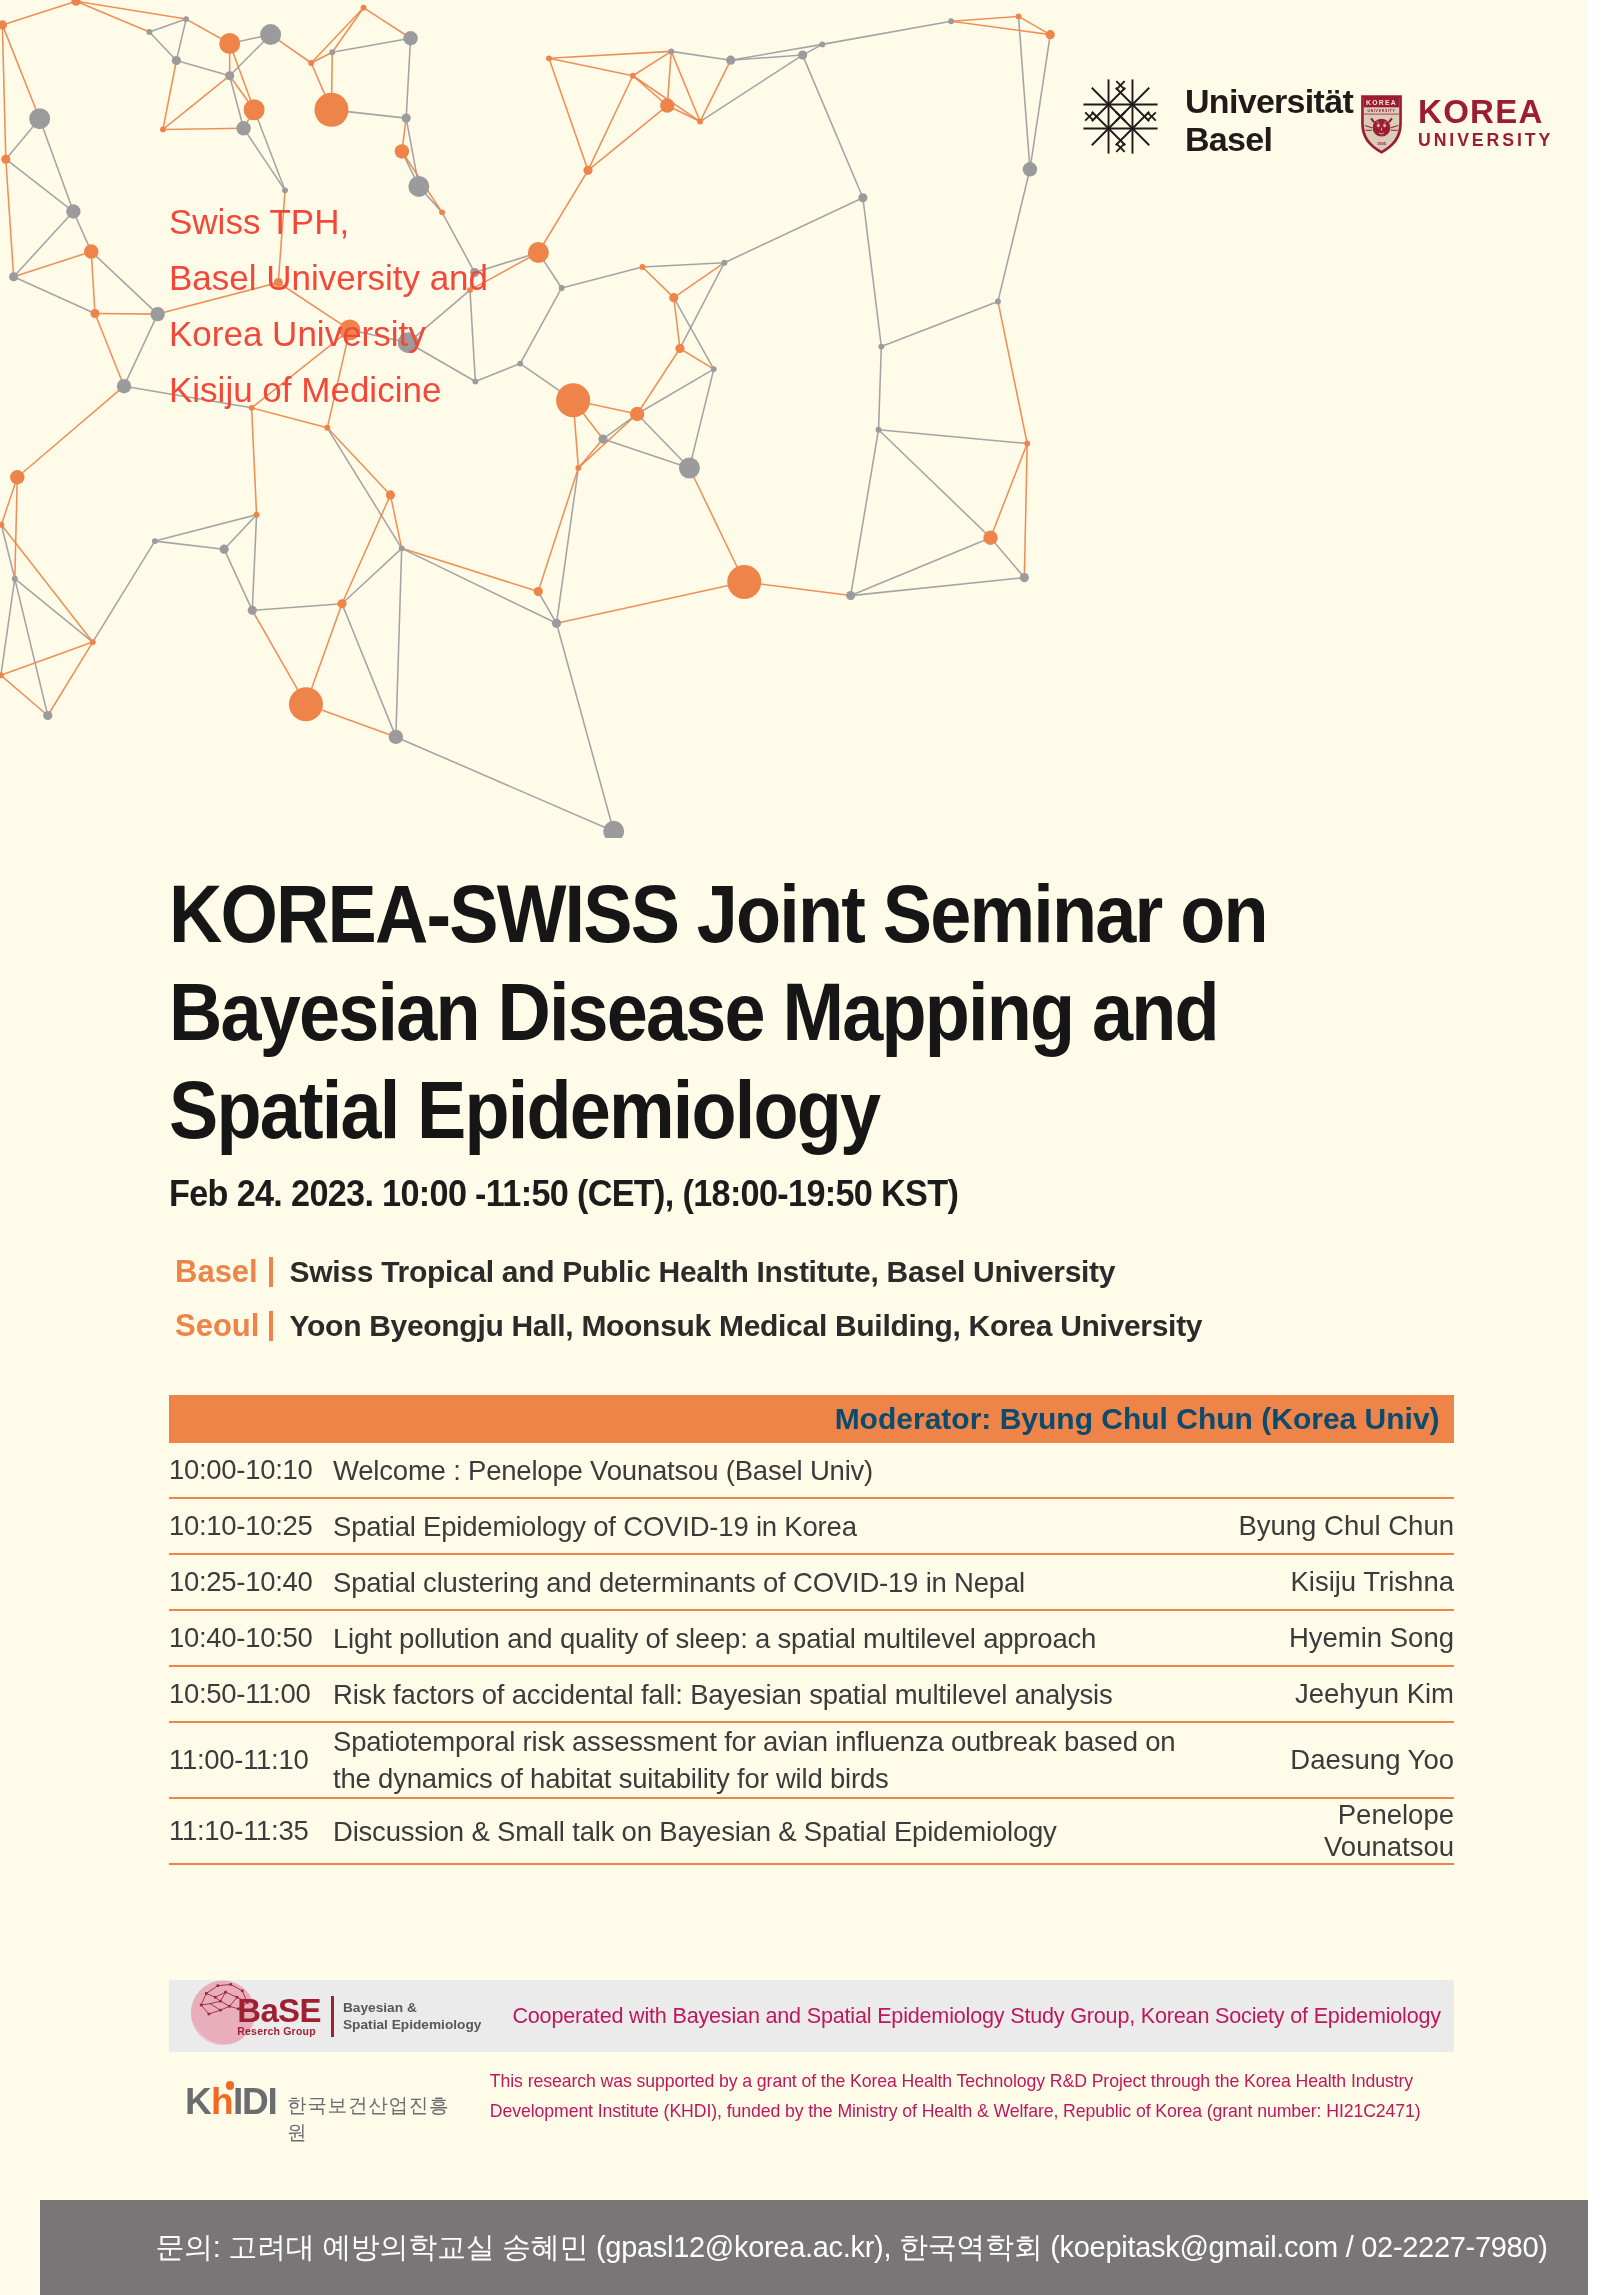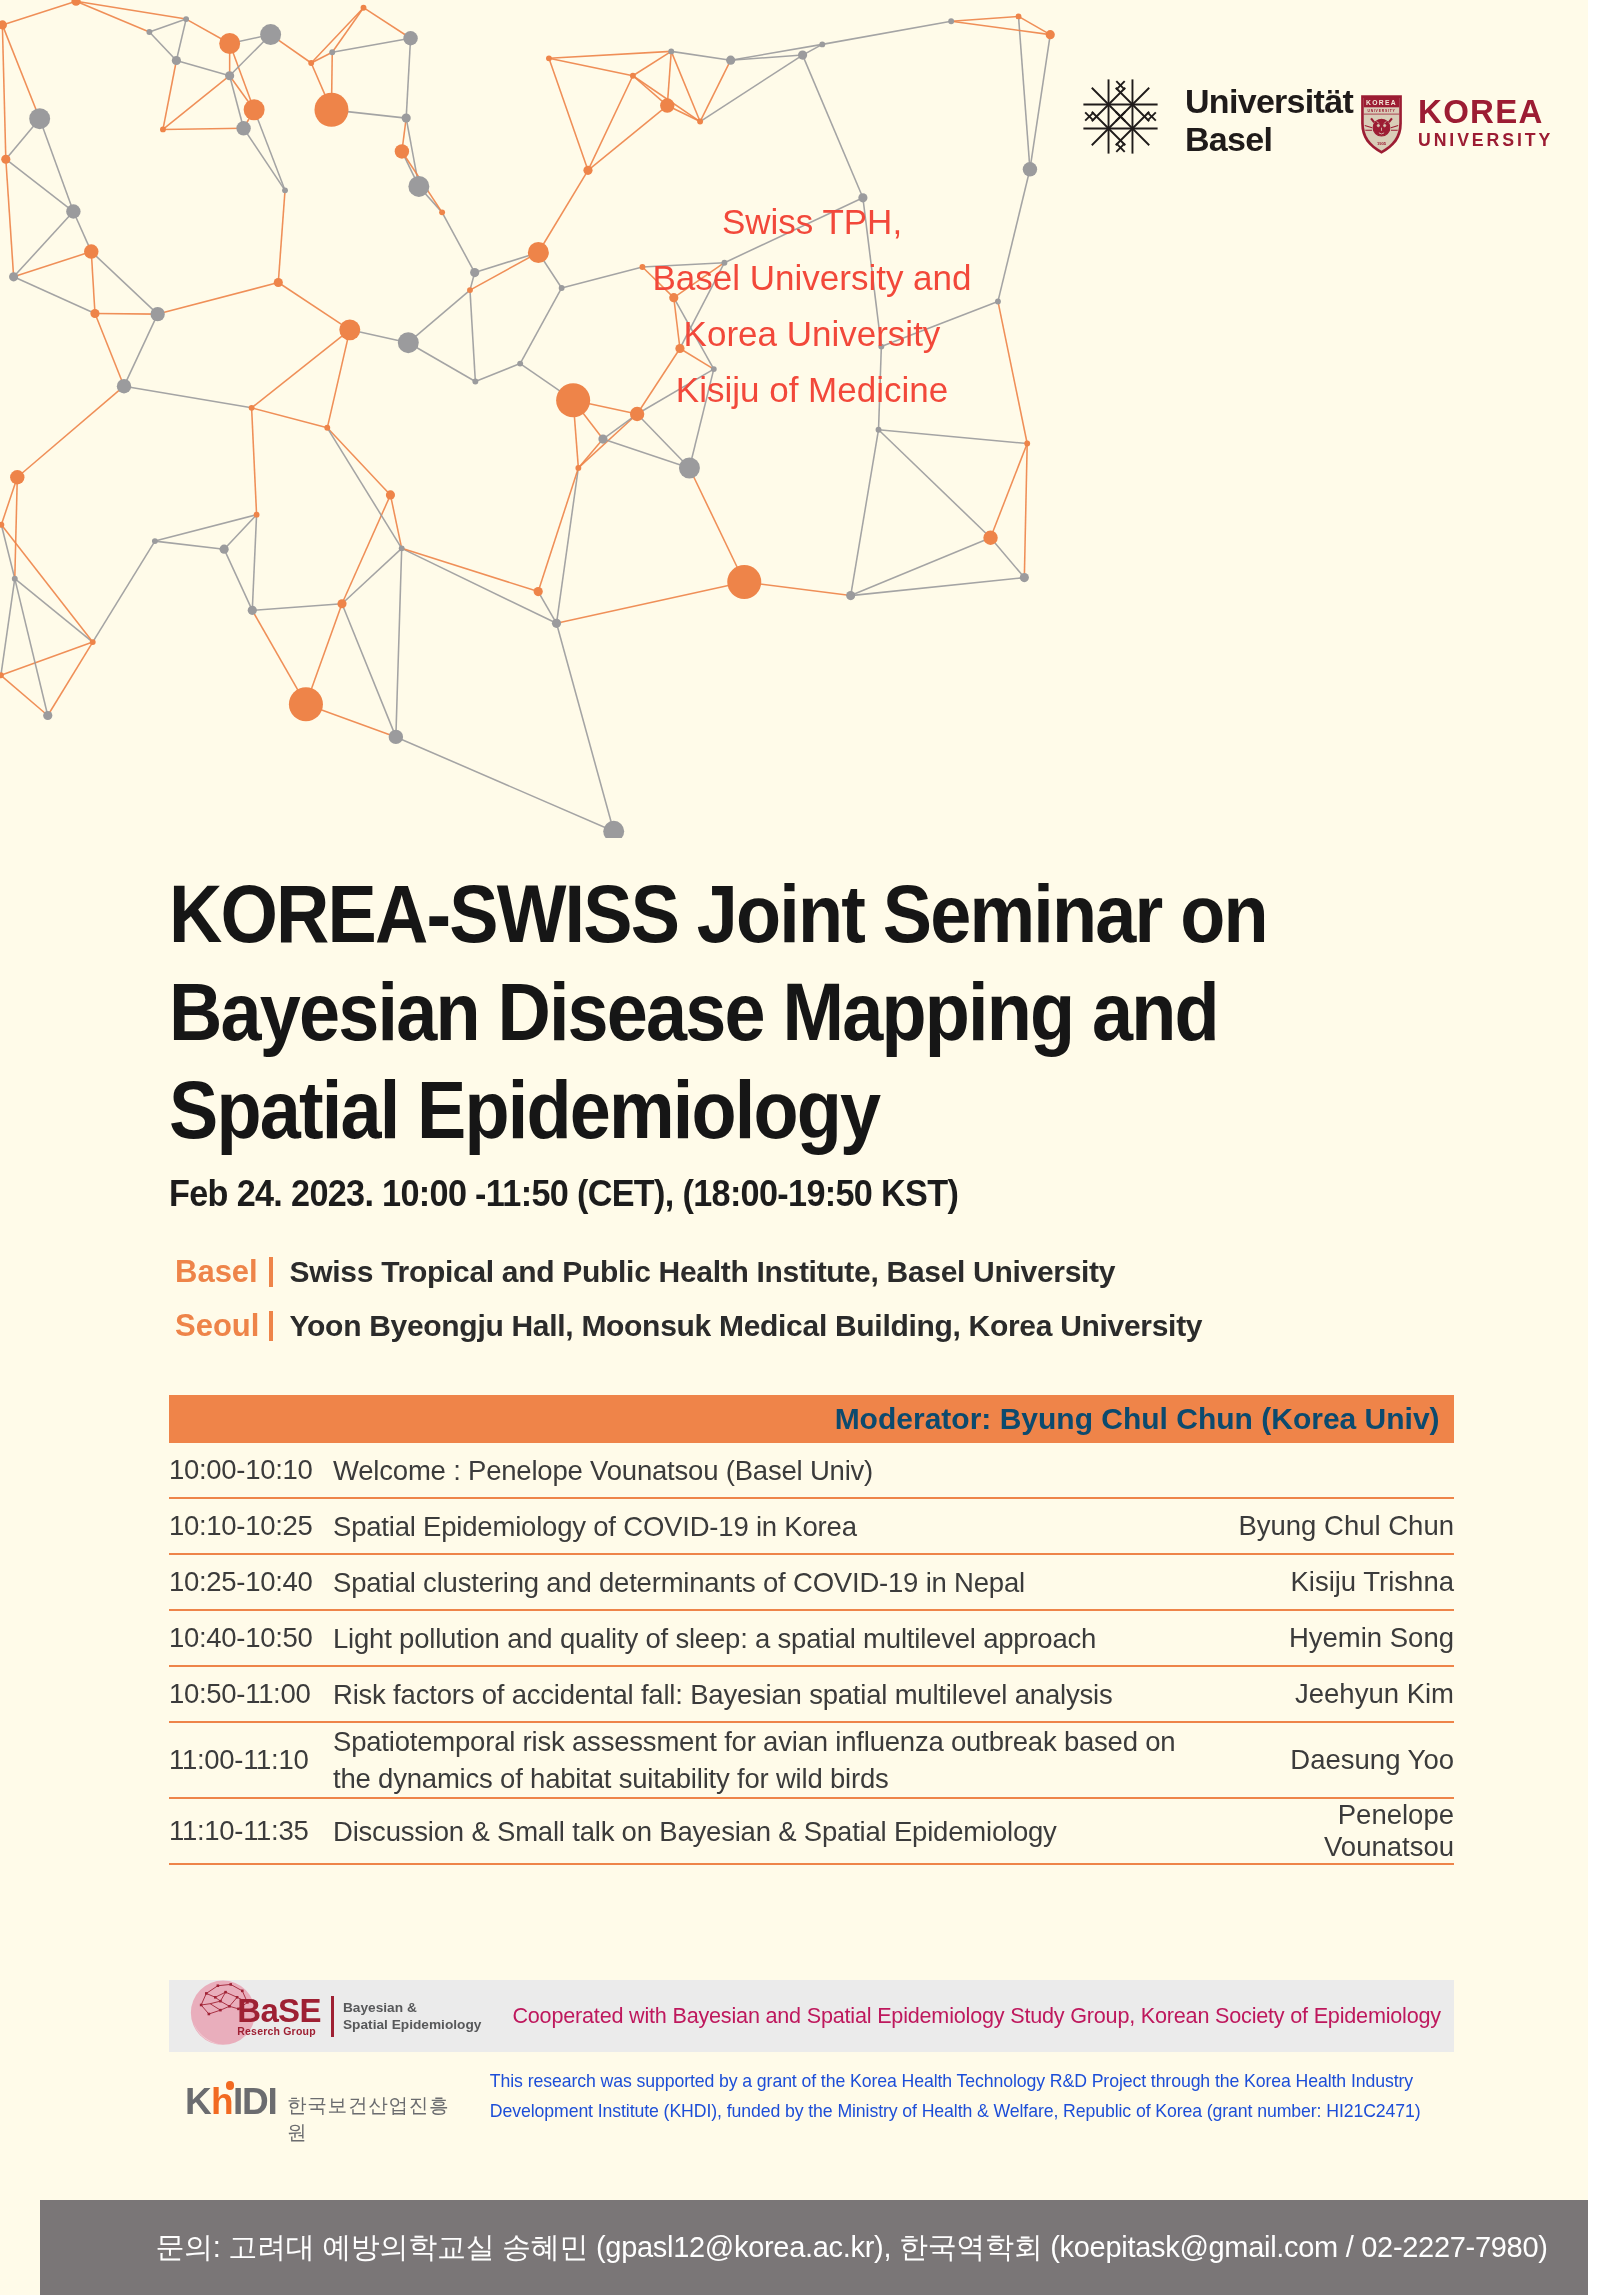--- a/index.html
+++ b/index.html
@@ -11,21 +11,21 @@
   #network{position:absolute;left:0;top:0;}
 
   
   .basel-logo{position:absolute;left:1081px;top:77px;display:flex;align-items:flex-start;}
   .basel-text{margin-left:25px;margin-top:5.2px;font-weight:bold;color:#1F1B1A;font-size:34px;line-height:38px;letter-spacing:-0.7px;}
   .korea-logo{position:absolute;left:1358px;top:92px;display:flex;align-items:flex-start;}
   .korea-word{margin-left:13px;margin-top:2.6px;color:#9C1C33;}
   .korea-word .l1{font-size:33px;font-weight:bold;letter-spacing:1.3px;line-height:34px;}
   .korea-word .l2{font-size:17.7px;font-weight:bold;letter-spacing:2.9px;line-height:19.6px;margin-top:2.6px;}
 
-  .affiliation{position:absolute;left:169px;top:194px;width:1286px;text-align:center;
+  .affiliation{position:absolute;left:169px;top:194px;width:1286px;text-align:left;
                color:#F2483A;font-size:35px;line-height:56px;font-weight:normal;}
 
   
   .title{position:absolute;left:169px;top:865px;color:#161616;}
   .title .tl{display:block;font-size:82px;font-weight:bold;letter-spacing:-2px;line-height:98px;
              transform:scaleX(.9);transform-origin:left;white-space:nowrap;}
   .date{position:absolute;left:169px;top:1173px;font-size:36px;font-weight:bold;color:#1C1C1C;
         letter-spacing:-0.7px;transform:scaleX(.95);transform-origin:left;white-space:nowrap;}
   .venues{position:absolute;left:175px;top:1245px;}
   .venue{display:flex;align-items:center;height:54px;}
@@ -56,21 +56,21 @@
   .coop-text{margin-left:31px;font-size:21.6px;color:#be185d;letter-spacing:-0.2px;}
 
   
   .funding{position:absolute;left:185px;top:2066px;width:1269px;display:flex;}
   .khidi{display:flex;align-items:flex-start;margin-top:17px;}
   .khidi-word{font-size:37px;font-weight:bold;color:#6B6C6F;letter-spacing:-1.3px;line-height:37px;}
   .khidi-word .pers{color:#F26A21;position:relative;margin:0 0.7px;}
   .khidi-word .pers::after{content:"";position:absolute;width:8.5px;height:8.5px;border-radius:50%;
         background:#F26A21;top:0px;right:-2px;}
   .khidi-kr{font-size:19.6px;color:#6B6C6F;margin-left:10.5px;margin-top:9.2px;letter-spacing:0.7px;}
-  .funding-text{margin-left:36px;width:1021px;font-size:17.7px;line-height:30px;color:#1d4ed8;letter-spacing:-0.1px;}
+  .funding-text{margin-left:36px;width:1021px;font-size:17.7px;line-height:30px;color:#be185d;letter-spacing:-0.1px;}
 
   
   .footer{position:absolute;left:0;top:2200px;width:1623px;height:96px;background:#7A7677;
           display:flex;align-items:center;justify-content:center;margin-left:40px;}
   .footer .txt{color:#FFFFFF;font-size:29px;letter-spacing:-0.3px;}
 </style>
 </head>
 <body>
 
 <div class="page">

